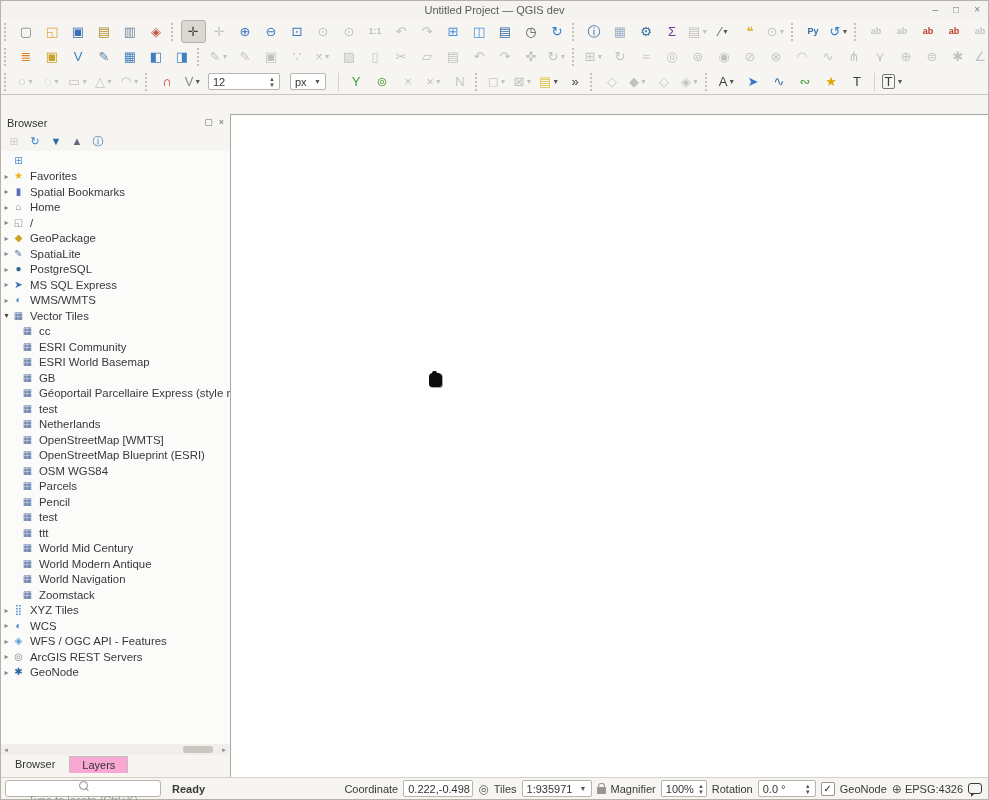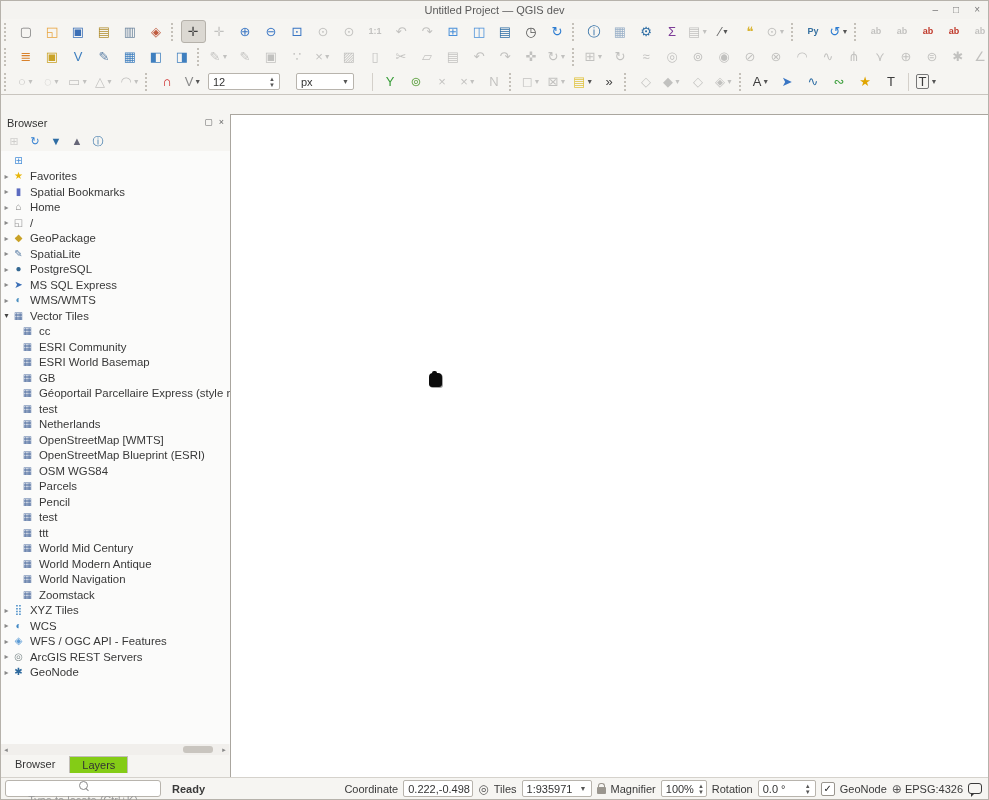--- a/index.html
+++ b/index.html
@@ -22,21 +22,21 @@
   .tbtn.active{background:#dbd8d2;border-color:#b5b1aa;}
   .tbtn.disabled{opacity:.32;filter:grayscale(1);}
   .tbtn.boxed .glyph{border:1px solid #777;padding:0 2px;border-radius:2px;}
   .glyph{font-size:13px;line-height:1;}
   .glyph.txt{font-size:9px;font-weight:bold;letter-spacing:0;}
   .drop{font-size:7px;color:#555;margin-left:1px;}
   .sfield{border:1px solid #b8b4ad;background:#fff;border-radius:2px;height:17px;font-size:11px;color:#333;display:inline-flex;align-items:center;padding:0 4px;box-sizing:border-box;}
   .steppers{display:inline-flex;flex-direction:column;line-height:1;margin-left:auto;padding-left:4px;}
   .steppers span{font-size:6px;color:#555;}
   .tspin{width:72px;margin:0 2px;}
-  .tcombo{width:58px;margin:0 14px;}
+  .tcombo{width:36px;margin:0 8px;}
   .combo-arrow{margin-left:auto;font-size:7px;color:#555;}
   
   .main{position:absolute;top:113px;left:0;right:0;bottom:22px;display:flex;}
   .panel{width:229px;flex:none;display:flex;flex-direction:column;background:#f6f5f2;}
   .panel-head{height:17px;display:flex;align-items:center;padding:0 6px;flex:none;}
   .panel-title{font-size:11px;color:#333;}
   .panel-headbtns{margin-left:auto;display:flex;gap:6px;}
   .phb{font-size:9px;color:#666;line-height:1;}
   .panel-tools{height:20px;display:flex;align-items:center;padding-left:4px;gap:3px;flex:none;}
   .ptbtn{width:18px;height:18px;display:flex;align-items:center;justify-content:center;}
@@ -49,21 +49,21 @@
   .ticon{width:13px;font-size:10px;text-align:center;flex:none;margin-right:5px;line-height:1;}
   .tlabel{font-size:11.4px;color:#383838;white-space:nowrap;}
   .d2{padding-left:20px;}
   
   .hscroll{height:11px;position:relative;background:#f1efec;flex:none;margin-right:1px;}
   .hs-arrow{position:absolute;top:0;width:10px;height:11px;font-size:7px;color:#888;display:flex;align-items:center;justify-content:center;}
   .hs-thumb{position:absolute;top:2px;height:7px;width:30px;right:16px;background:#c9c5bf;border-radius:3px;}
   
   .ptabs{height:21px;display:flex;align-items:flex-start;gap:2px;padding:1px 0 0 2px;flex:none;}
   .ptab{font-size:11px;padding:2px 12px;color:#333;}
-  .ptab.inactive{background:#84cc16;border:1px solid #c2beb8;border-bottom:none;}
+  .ptab.inactive{background:#f9a8d4;border:1px solid #c2beb8;border-bottom:none;}
   
   .canvas{flex:1;background:#ffffff;border-left:1px solid #aaa69f;border-top:1px solid #aaa69f;position:relative;}
   .handcursor{position:absolute;left:198px;top:258px;width:13px;height:14px;background:#0c0c0c;border-radius:4px 4px 3px 3px;box-shadow:1px 1px 0 rgba(0,0,0,.35);}
   .handcursor:before{content:"";position:absolute;top:-2px;left:3px;width:5px;height:4px;background:#0c0c0c;border-radius:2px;}
   
   .statusbar{position:absolute;left:0;right:0;bottom:0;height:22px;border-top:1px solid #d5d2cc;display:flex;align-items:center;padding:0 4px;gap:5px;font-size:11px;color:#3a3a3a;background:#f6f5f2;box-sizing:border-box;}
   .locator{width:156px;color:#9a9a9a;gap:4px;border-radius:3px;flex-direction:column;}
   .mag-ico{width:7px;height:7px;border:1.2px solid #8a8a8a;border-radius:50%;position:relative;flex:none;}
   .mag-ico:after{content:"";position:absolute;width:4px;height:1.2px;background:#8a8a8a;transform:rotate(45deg);left:5px;top:7px;}
   .ready{font-weight:bold;margin-left:6px;}

